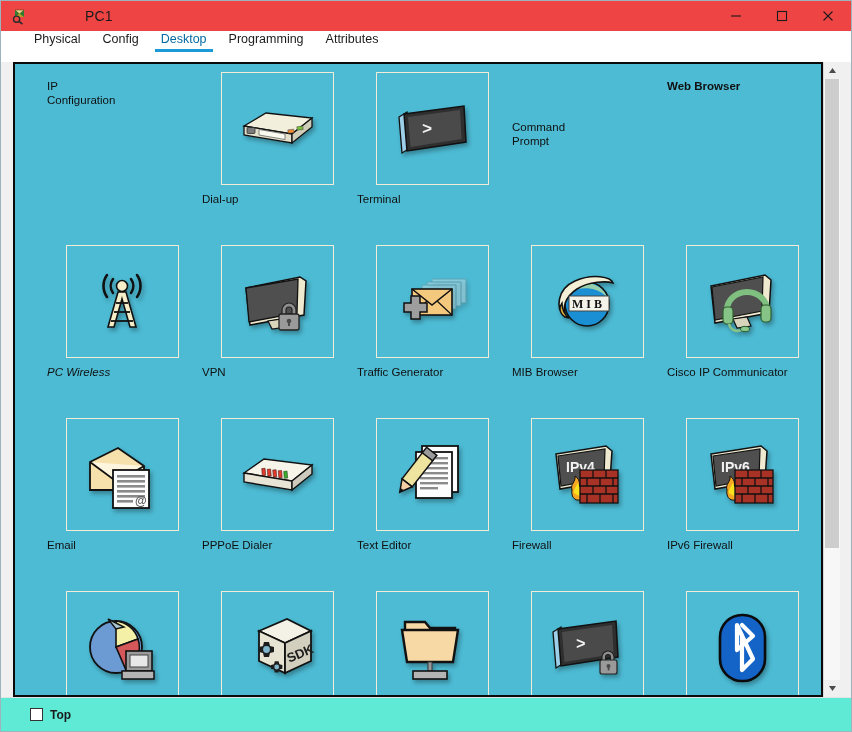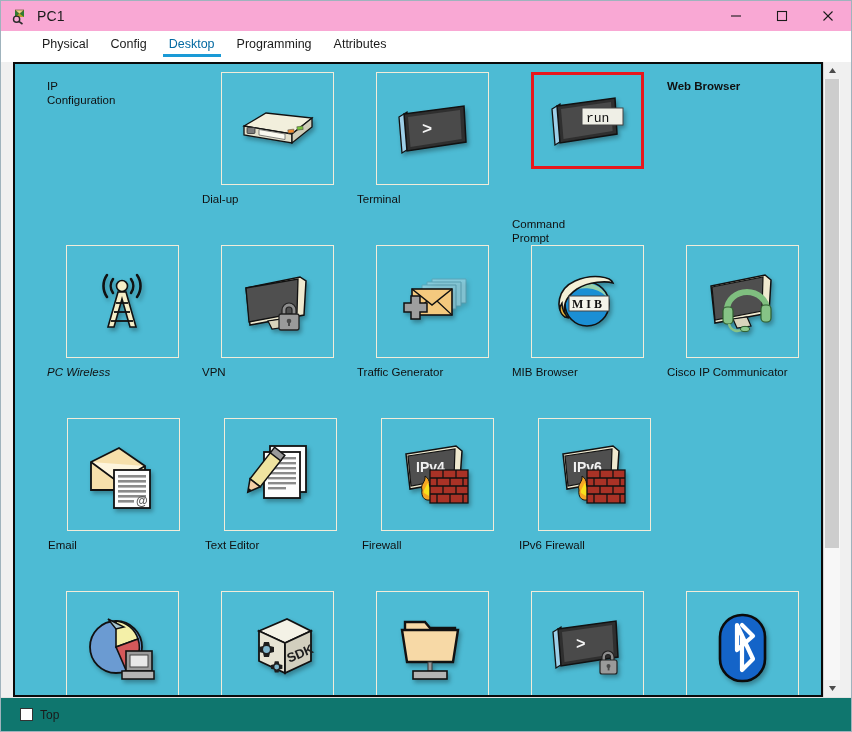--- a/index.html
+++ b/index.html
@@ -15,25 +15,26 @@
     width: 852px; height: 732px;
     background: #f0f0f0;
     border: 1px solid #9fb3bd;
     display: flex;
     flex-direction: column;
   }
 
   
   #titlebar {
     height: 31px;
-    background: #f9a8d4;
+    background: #ef4444;
     display: flex;
     align-items: center;
     flex: none;
     border-bottom: 1px solid #ffffff;
+    gap: 48px;
   }
   #title-icon {
     width: 18px; height: 18px;
     margin-left: 10px; margin-right: 8px;
     position: relative;
     flex: none;
   }
   #title-text {
     font-size: 14px;
     color: #1b1b1b;
@@ -48,22 +49,22 @@
     width: 46px; height: 31px;
     display: flex; align-items: center; justify-content: center;
     color: #1b1b1b;
   }
 
   
   #tabbar {
     height: 30px;
     background: #ffffff;
     display: flex;
-    align-items: center;
-    padding-left: 30px;
+    align-items: flex-start;
+    padding-left: 22px;
     flex: none;
   }
   .tab {
     font-size: 12.5px;
     color: #1b1b1b;
     padding: 0 11px 6px 11px;
     position: relative;
     white-space: nowrap;
     line-height: 14px;
   }
@@ -152,26 +153,27 @@
   #sb-thumb {
     position: absolute;
     left: 1px; right: 1px;
     top: 0; height: 78%;
     background: #cdcdcd;
   }
 
   
   #statusbar {
     height: 34px;
-    background: #0f766e;
+    background: #5eead4;
     display: flex;
     align-items: center;
-    padding-left: 19px;
+    padding-left: 29px;
     flex: none;
     border-top: 1px solid #e3e3e3;
+    font-weight: bold;
   }
   #topcheck {
     width: 13px; height: 13px;
     border: 1px solid #333;
     background: #fff;
     margin-right: 7px;
     flex: none;
   }
   #toplabel { font-size: 12px; color: #1b1b1b; }
 
@@ -262,33 +264,20 @@
                       <path d="M12 13 L64 6 L65.6 35 L14.5 43 Z" fill="#4a4a4a"></path>
                       <text x="26" y="30" font-family="Liberation Mono, monospace" font-size="17" font-weight="bold" fill="#f4f4f4">&gt;</text>
                     </g>
                   </svg>
                 </div>
               </div>
               <div class="cap" style="white-space:pre-line;">Terminal</div>
             </div>
 
             <div class="cell">
-              <div class="icon-box selected">
-                <div class="glyph">
-                  <svg class="shadowed" width="80" height="70" viewBox="0 0 80 70">
-                    <g transform="translate(2,10)">
-                      <path d="M3 13 L11 8 L14 44 L6 49 Z" fill="#9dcfe8" stroke="#111" stroke-width="1.3"></path>
-                      <path d="M8 10 L66 2 L68 38 L11 47 Z" fill="#2f2f2f" stroke="#111" stroke-width="1.5"></path>
-                      <path d="M12 13 L62 6 L63.6 35 L14.5 43 Z" fill="#4a4a4a"></path>
-                      <rect x="33" y="12" width="41" height="17" fill="#efefe6" stroke="#444" stroke-width="1"></rect>
-                      <text x="37" y="25.5" font-family="Liberation Mono, monospace" font-size="13" fill="#111">run</text>
-                    </g>
-                  </svg>
-                </div>
-              </div>
               <div class="cap" style="white-space:pre-line;margin-top:48px;">Command
 Prompt</div>
             </div>
 
             <div class="cell">
               <div class="cap" style="white-space:pre-line;font-weight:bold;">Web Browser</div>
             </div>
           </div>
 
           <div class="row">
@@ -412,20 +401,41 @@
                         <rect x="31" y="56" width="16" height="2.6"></rect>
                       </g>
                       <text x="49" y="61" font-family="Liberation Sans, sans-serif" font-size="12" font-weight="bold" fill="#5a5a5a">@</text>
                     </g>
                   </svg>
                 </div>
               </div>
               <div class="cap" style="white-space:pre-line;">Email</div>
             </div>
 
+            <div class="cell">
+              <div class="icon-box">
+                <div class="glyph">
+                  <svg class="shadowed" width="80" height="70" viewBox="0 0 80 70">
+                    <g transform="translate(3,16)">
+                      <path d="M4 17 L24 3 L72 9 L52 25 Z" fill="#f7f5ea" stroke="#111" stroke-width="1.4"></path>
+                      <path d="M4 17 L52 25 L52 34 L4 26 Z" fill="#e7e4d6" stroke="#111" stroke-width="1.4"></path>
+                      <path d="M52 25 L72 9 L72 18 L52 34 Z" fill="#cdcabd" stroke="#111" stroke-width="1.4"></path>
+                      <g>
+                        <rect x="22" y="12.5" width="3.4" height="7" fill="#e23b2e" stroke="#3a0f0b" stroke-width=".5" transform="rotate(-5 23 16)"></rect>
+                        <rect x="27.5" y="13.2" width="3.4" height="7" fill="#e23b2e" stroke="#3a0f0b" stroke-width=".5" transform="rotate(-5 29 16)"></rect>
+                        <rect x="33" y="13.9" width="3.4" height="7" fill="#e23b2e" stroke="#3a0f0b" stroke-width=".5" transform="rotate(-5 34 17)"></rect>
+                        <rect x="38.5" y="14.6" width="3.4" height="7" fill="#e23b2e" stroke="#3a0f0b" stroke-width=".5" transform="rotate(-5 40 18)"></rect>
+                        <rect x="44" y="15.3" width="3.4" height="7" fill="#3faa2f" stroke="#0f3a0b" stroke-width=".5" transform="rotate(-5 45 19)"></rect>
+                      </g>
+                    </g>
+                  </svg>
+                </div>
+              </div>
+              <div class="cap" style="white-space:pre-line;">PPPoE Dialer</div>
+            </div>
 
             <div class="cell">
               <div class="icon-box">
                 <div class="glyph">
                   <svg class="shadowed" width="80" height="70" viewBox="0 0 80 70">
                     <g transform="translate(4,3)">
                       <rect x="26" y="3" width="36" height="46" fill="#fdfdfd" stroke="#111" stroke-width="1.8"></rect>
                       <rect x="20" y="9" width="36" height="46" fill="#fdfdfd" stroke="#111" stroke-width="1.8"></rect>
                       <g fill="#8a8a8a">
                         <rect x="24" y="14" width="28" height="2.4"></rect>

